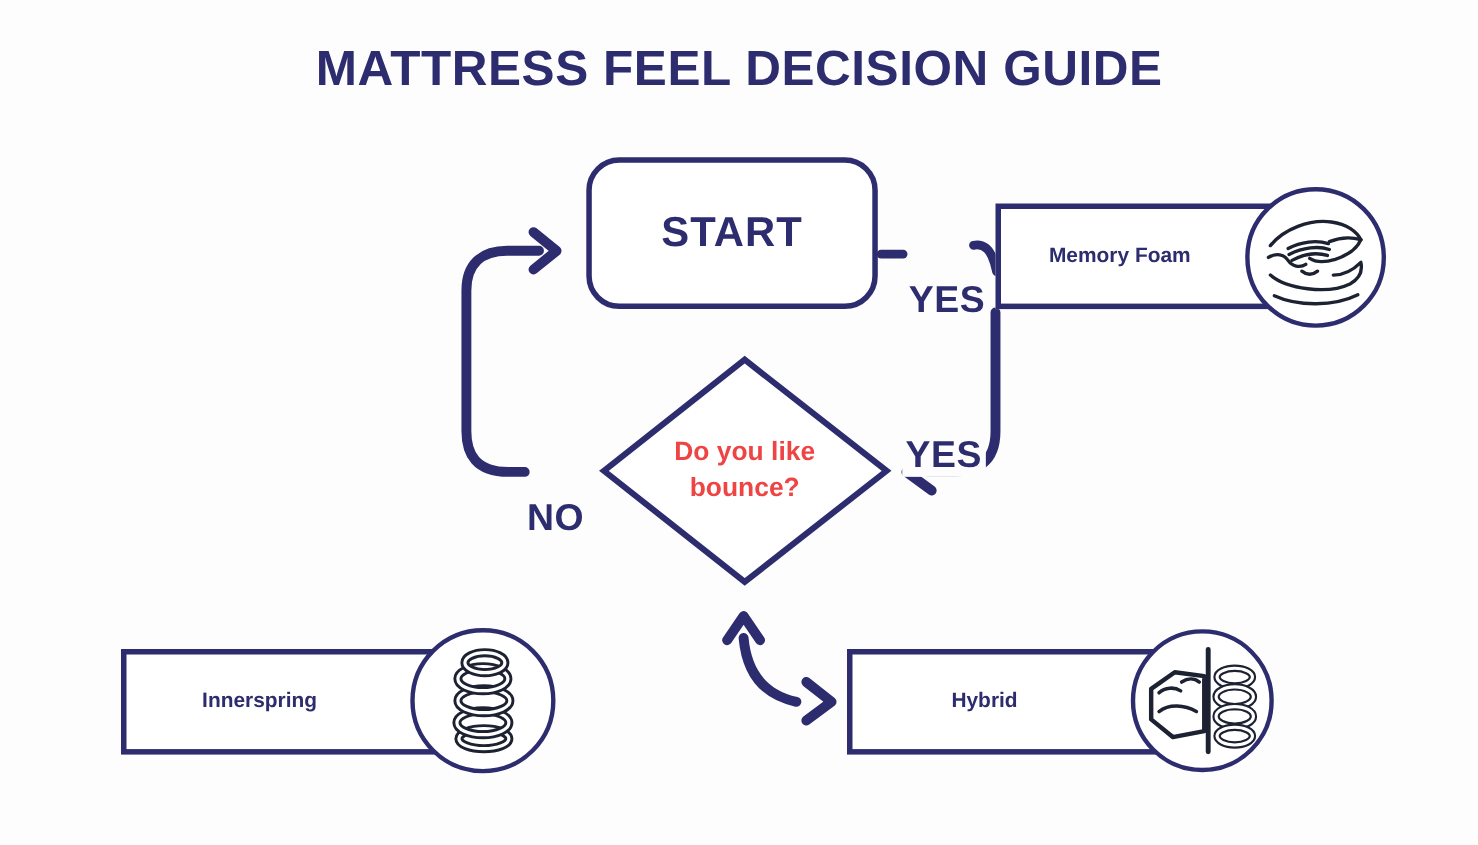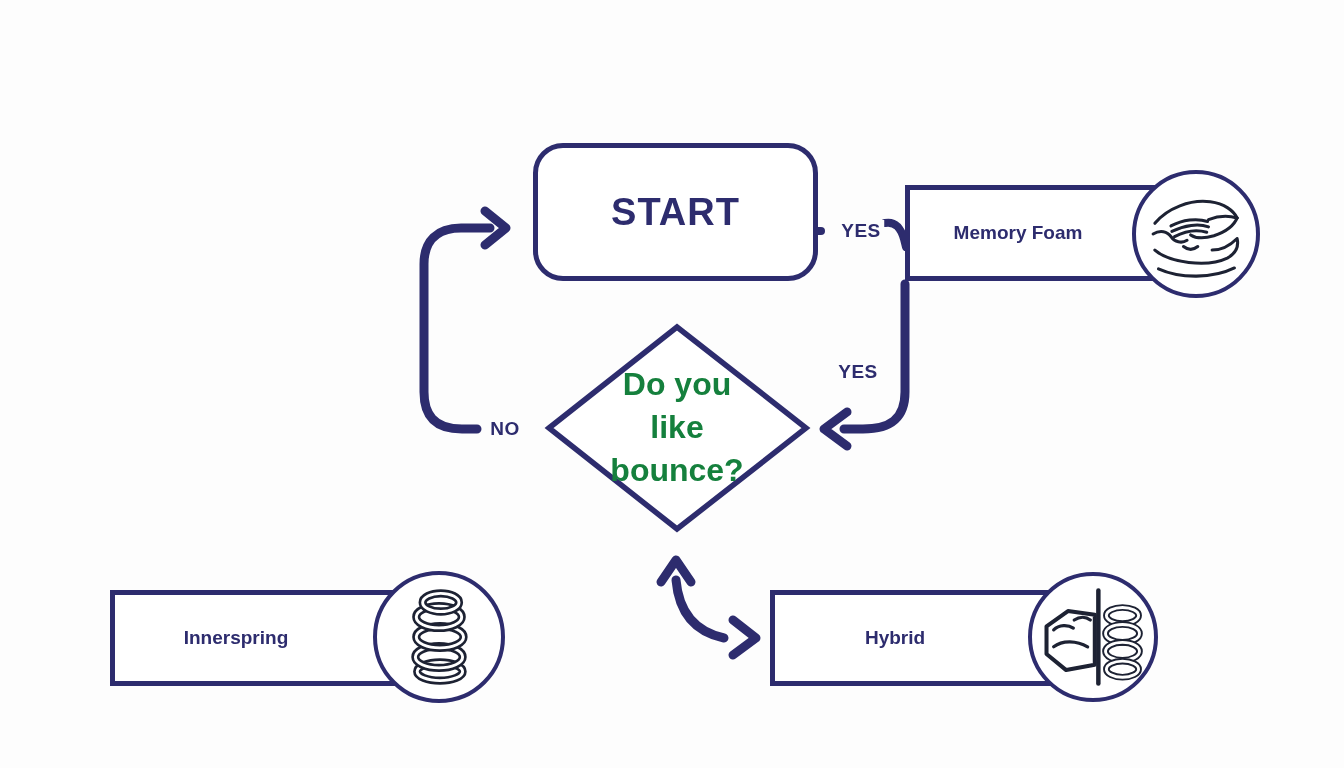--- a/index.html
+++ b/index.html
@@ -30,21 +30,21 @@
   .head{fill:none;stroke:var(--navy);stroke-width:9;stroke-linecap:round;stroke-linejoin:round;}
   .diamond-shape{fill:#ffffff;stroke:var(--navy);stroke-width:5.5;stroke-linejoin:miter;}
   
   .node-box{
     position:absolute;z-index:2;
     background:#fff;border:5px solid var(--navy);
     box-sizing:border-box;
     display:flex;align-items:center;justify-content:center;
   }
   #start-box{
-    left:533px;top:143px;width:285px;height:138px;
+    left:533px;top:143px;width:265px;height:138px;
     border-radius:30px;
     flex-direction:column;gap:8px;
   }
   .start-label{font-size:38px;font-weight:700;letter-spacing:1px;color:var(--navy);}
   .start-question{font-size:23px;color:var(--question);}
   #memory-foam-box{left:905px;top:185px;width:330px;height:96px;padding-right:104px;}
   #innerspring-box{left:110px;top:590px;width:332px;height:96px;padding-right:80px;justify-content:center;}
   #hybrid-box{left:770px;top:590px;width:326px;height:96px;padding-right:76px;}
   .node-label{font-size:19px;font-weight:700;color:var(--navy);white-space:nowrap;}
   
@@ -62,39 +62,40 @@
   .ico.fillw{fill:#fff;}
   .tube-dark{fill:none;stroke:var(--ink);stroke-width:9;}
   .tube-light{fill:none;stroke:#fff;stroke-width:3.2;}
   .tube-dark.sm{stroke-width:7.5;}
   
   .decision-text{
     position:absolute;z-index:4;
     left:677px;top:428px;width:170px;
     transform:translate(-50%,-50%);
     text-align:center;
-    font-size:32px;font-weight:700;line-height:1.35;
-    color:#15803d;
+    font-size:24px;font-weight:700;line-height:1.35;
+    color:#ef4444;
   }
   
   .branch-label{
     position:absolute;z-index:4;
     transform:translate(-50%,-50%);
-    font-size:19px;font-weight:700;letter-spacing:.5px;
-    color:var(--navy);background:var(--bg);padding:0 3px;
+    font-size:34px;font-weight:700;letter-spacing:.5px;
+    color:var(--navy);background:var(--bg);padding:0 3px;margin-top:42px;
   }
   #label-yes-top{left:861px;top:231px;}
   #label-yes-right{left:858px;top:372px;}
   #label-no{left:505px;top:429px;}
 </style>
 </head>
 <body>
 
 <div id="stage">
 
+  <div class="title">MATTRESS FEEL DECISION GUIDE</div>
 
   <svg id="wires" width="1344" height="768" viewBox="0 0 1344 768">
 
     <path class="wire" d="M 477 429 L 462 429 C 433 429 424 413 424 392 L 424 264 C 424 241 437 228 461 228 L 490 228"></path>
     <polyline class="head" points="485 211, 506 228, 485 245"></polyline>
 
     <path class="wire thin" d="M 801 231 L 821 231"></path>
     <path class="wire thin" d="M 885 223 C 896 221 901 229 904 239 L 906 247"></path>
 
     <path class="wire" d="M 905 284 L 905 392 C 905 420 889 429 863 429 L 844 429"></path>

